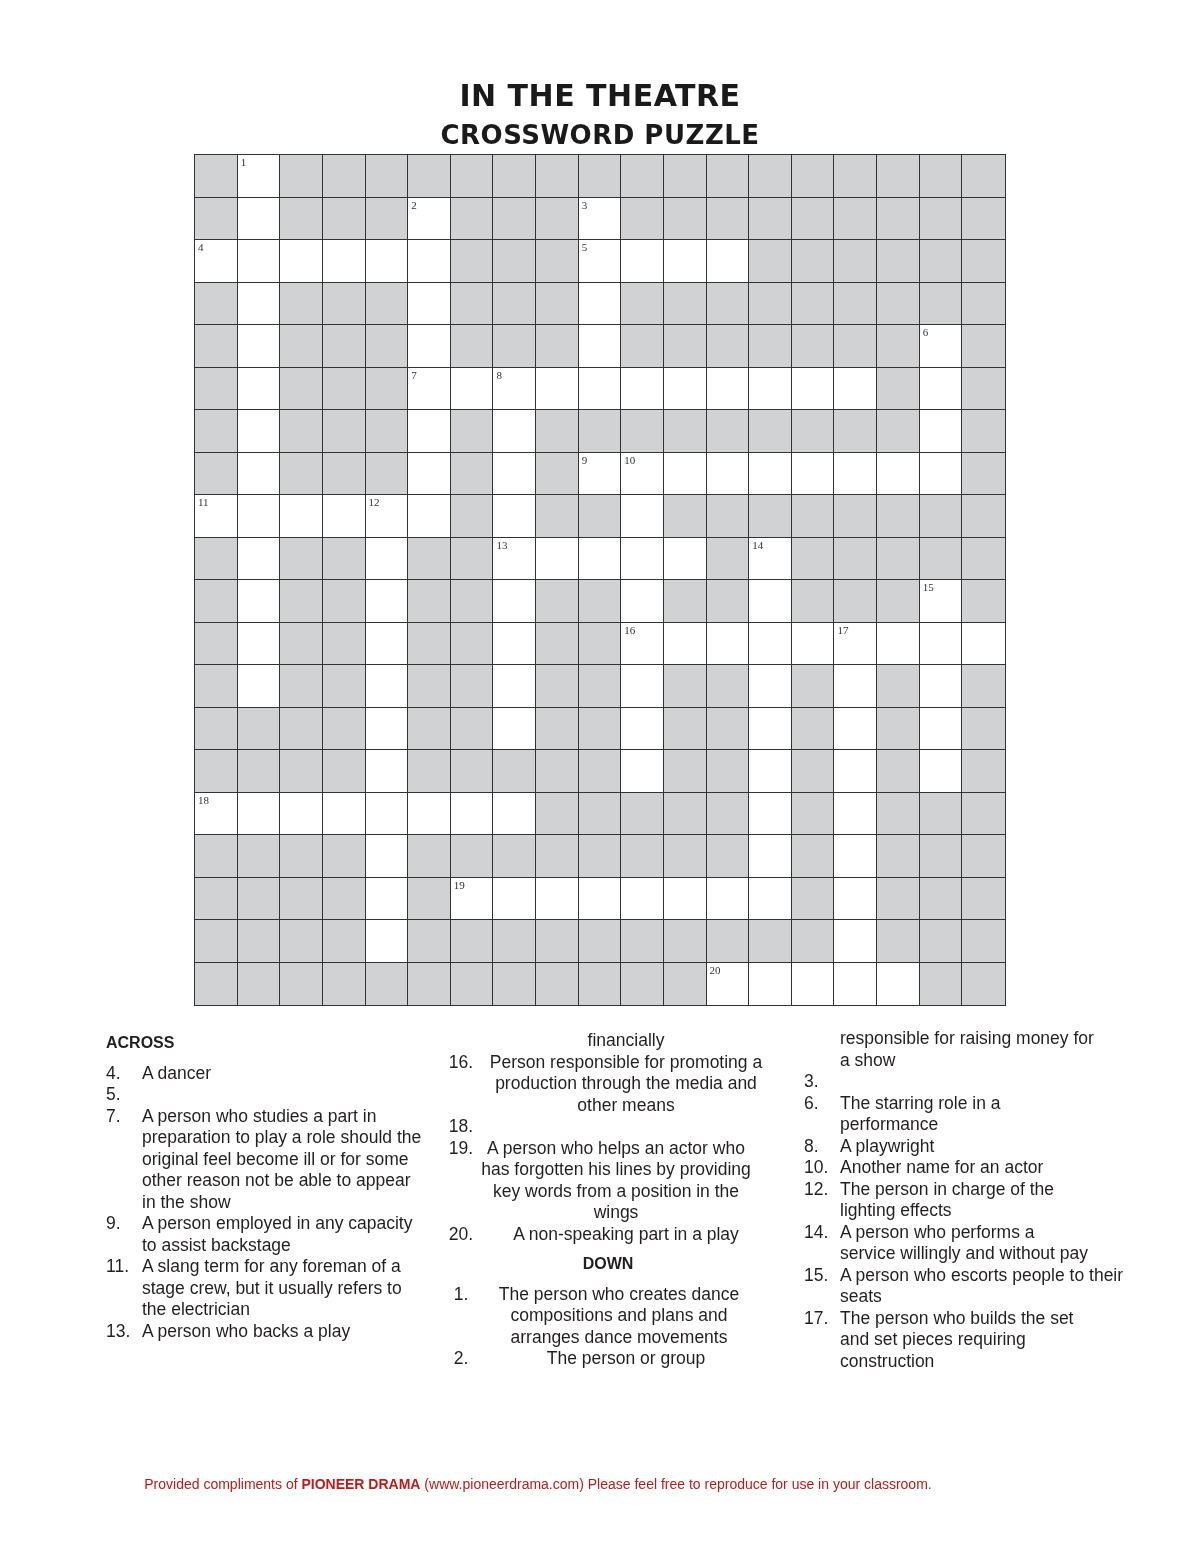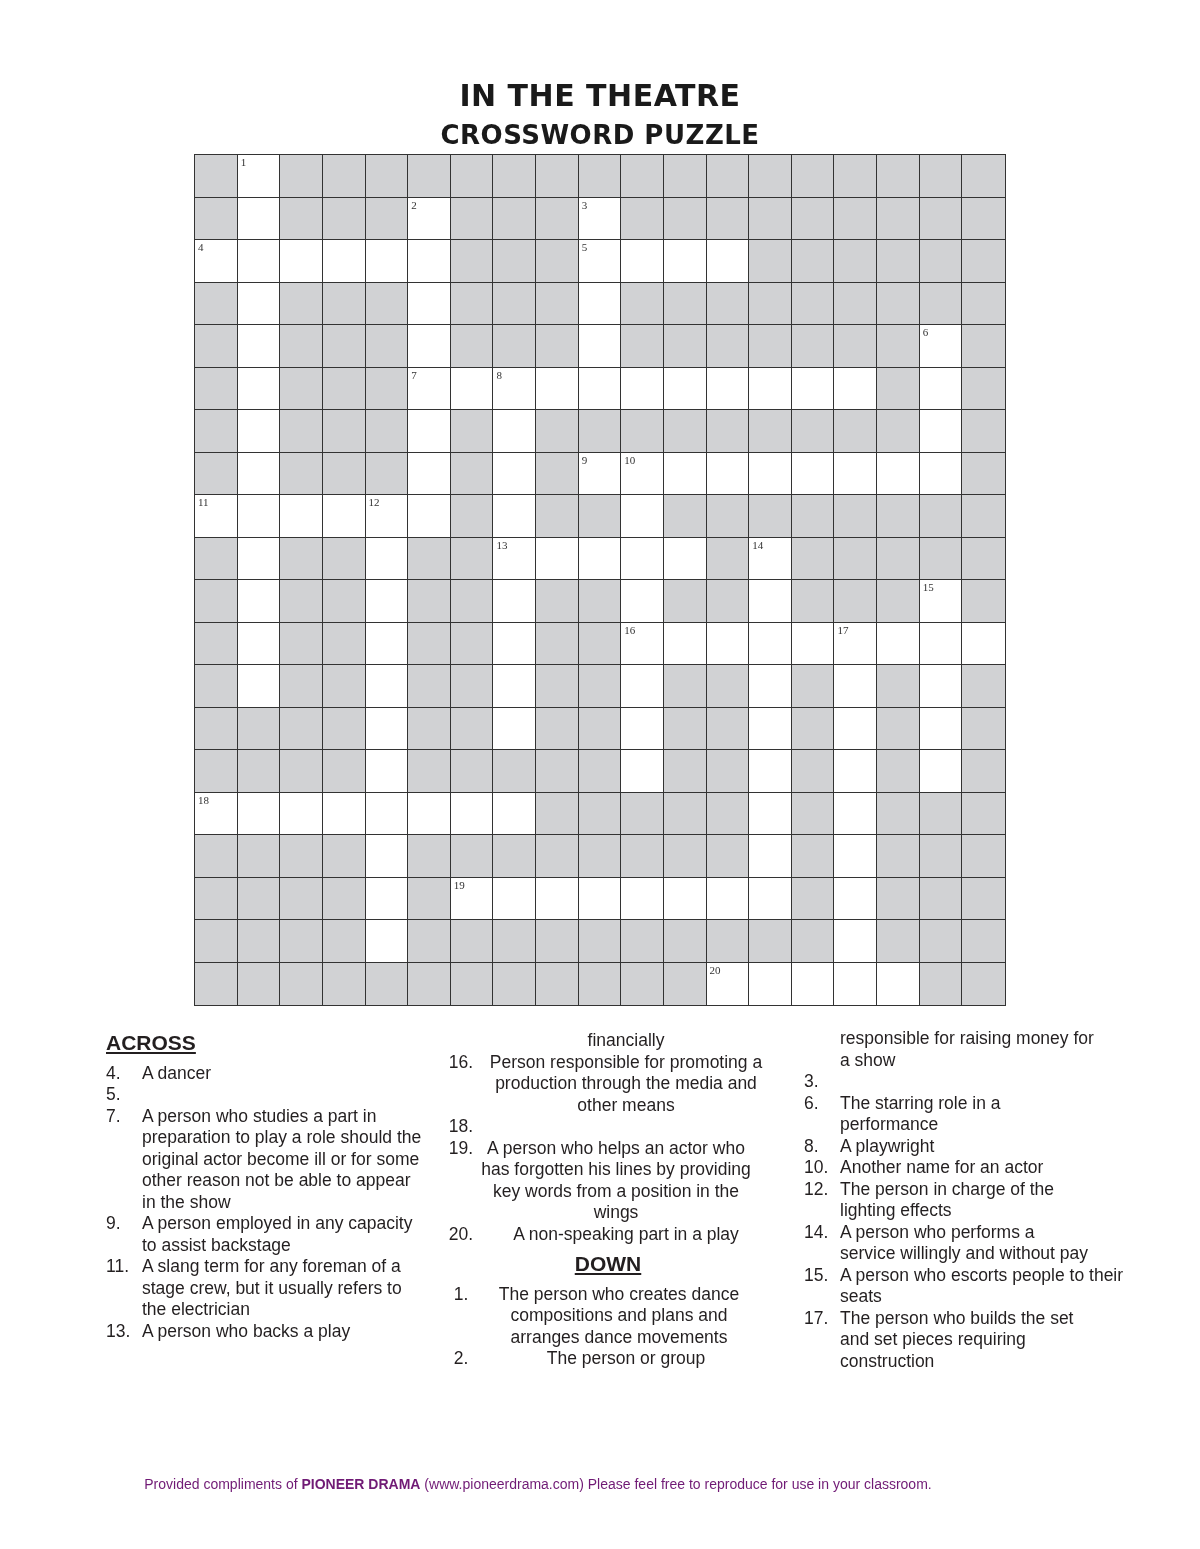--- a/index.html
+++ b/index.html
@@ -8,25 +8,25 @@
   .subtitle { position: absolute; left: 0; width: 1200px; top: 120px; text-align: center; font-family: "DejaVu Sans", sans-serif; font-weight: bold; font-size: 26px; letter-spacing: 0.5px; color: #1a1a1a; }
   .grid { position: absolute; left: 194px; top: 154px; width: 812px; height: 852px; display: grid; grid-template-columns: repeat(19, 1fr); grid-template-rows: repeat(20, 1fr); border: 1.5px solid #333; box-sizing: border-box; }
   .cell { border-right: 1.2px solid #333; border-bottom: 1.2px solid #333; position: relative; box-sizing: border-box; }
   .cell.block { background: #d1d2d4; }
   .cell.open { background: #ffffff; }
   .cell .num { position: absolute; left: 3px; top: 1px; font-family: "Liberation Serif", serif; font-size: 11px; color: #333; }
   .clues { position: absolute; top: 1030px; font-size: 17.5px; line-height: 21.5px; color: #231f20; }
   .col1 { left: 106px; width: 320px; }
   .col2 { left: 443px; width: 330px; text-align: center; }
   .col3 { left: 804px; width: 330px; }
-  .heading { font-weight: bold; font-size: 21px; margin: 2px 0 9px 0; text-decoration: underline; }
+  .heading { font-weight: bold; font-size: 16px; margin: 2px 0 9px 0; }
   .clue { display: flex; }
   .clue .n { width: 36px; flex: none; }
   .clue .t { flex: 1; }
-  .footer { position: absolute; top: 1476px; left: 0; width: 1076px; text-align: center; font-size: 14px; color: #701a75; }
+  .footer { position: absolute; top: 1476px; left: 0; width: 1076px; text-align: center; font-size: 14px; color: #b91c1c; }
   .footer b { font-weight: bold; }
 </style>
 </head>
 <body>
 
 <div class="title">IN THE THEATRE</div>
 <div class="subtitle">CROSSWORD PUZZLE</div>
 
 <div class="grid" id="grid">
     <div class="cell block"></div>
@@ -455,21 +455,21 @@
   <div class="heading">ACROSS</div>
   <div class="clue">
       <span class="n">4.</span>
       <span class="t">A dancer</span>
     </div>
   <div class="clue" style="width:290px">
       <span class="n">5.</span>
     </div>
   <div class="clue">
       <span class="n">7.</span>
-      <span class="t">A person who studies a part in preparation to play a role should the original actor become ill or for some other reason not be able to appear in the show</span>
+      <span class="t">A person who studies a part in preparation to play a role should the original feel become ill or for some other reason not be able to appear in the show</span>
     </div>
   <div class="clue">
       <span class="n">9.</span>
       <span class="t">A person employed in any capacity to assist backstage</span>
     </div>
   <div class="clue" style="width:300px">
       <span class="n">11.</span>
       <span class="t">A slang term for any foreman of a stage crew, but it usually refers to the electrician</span>
     </div>
   <div class="clue">

